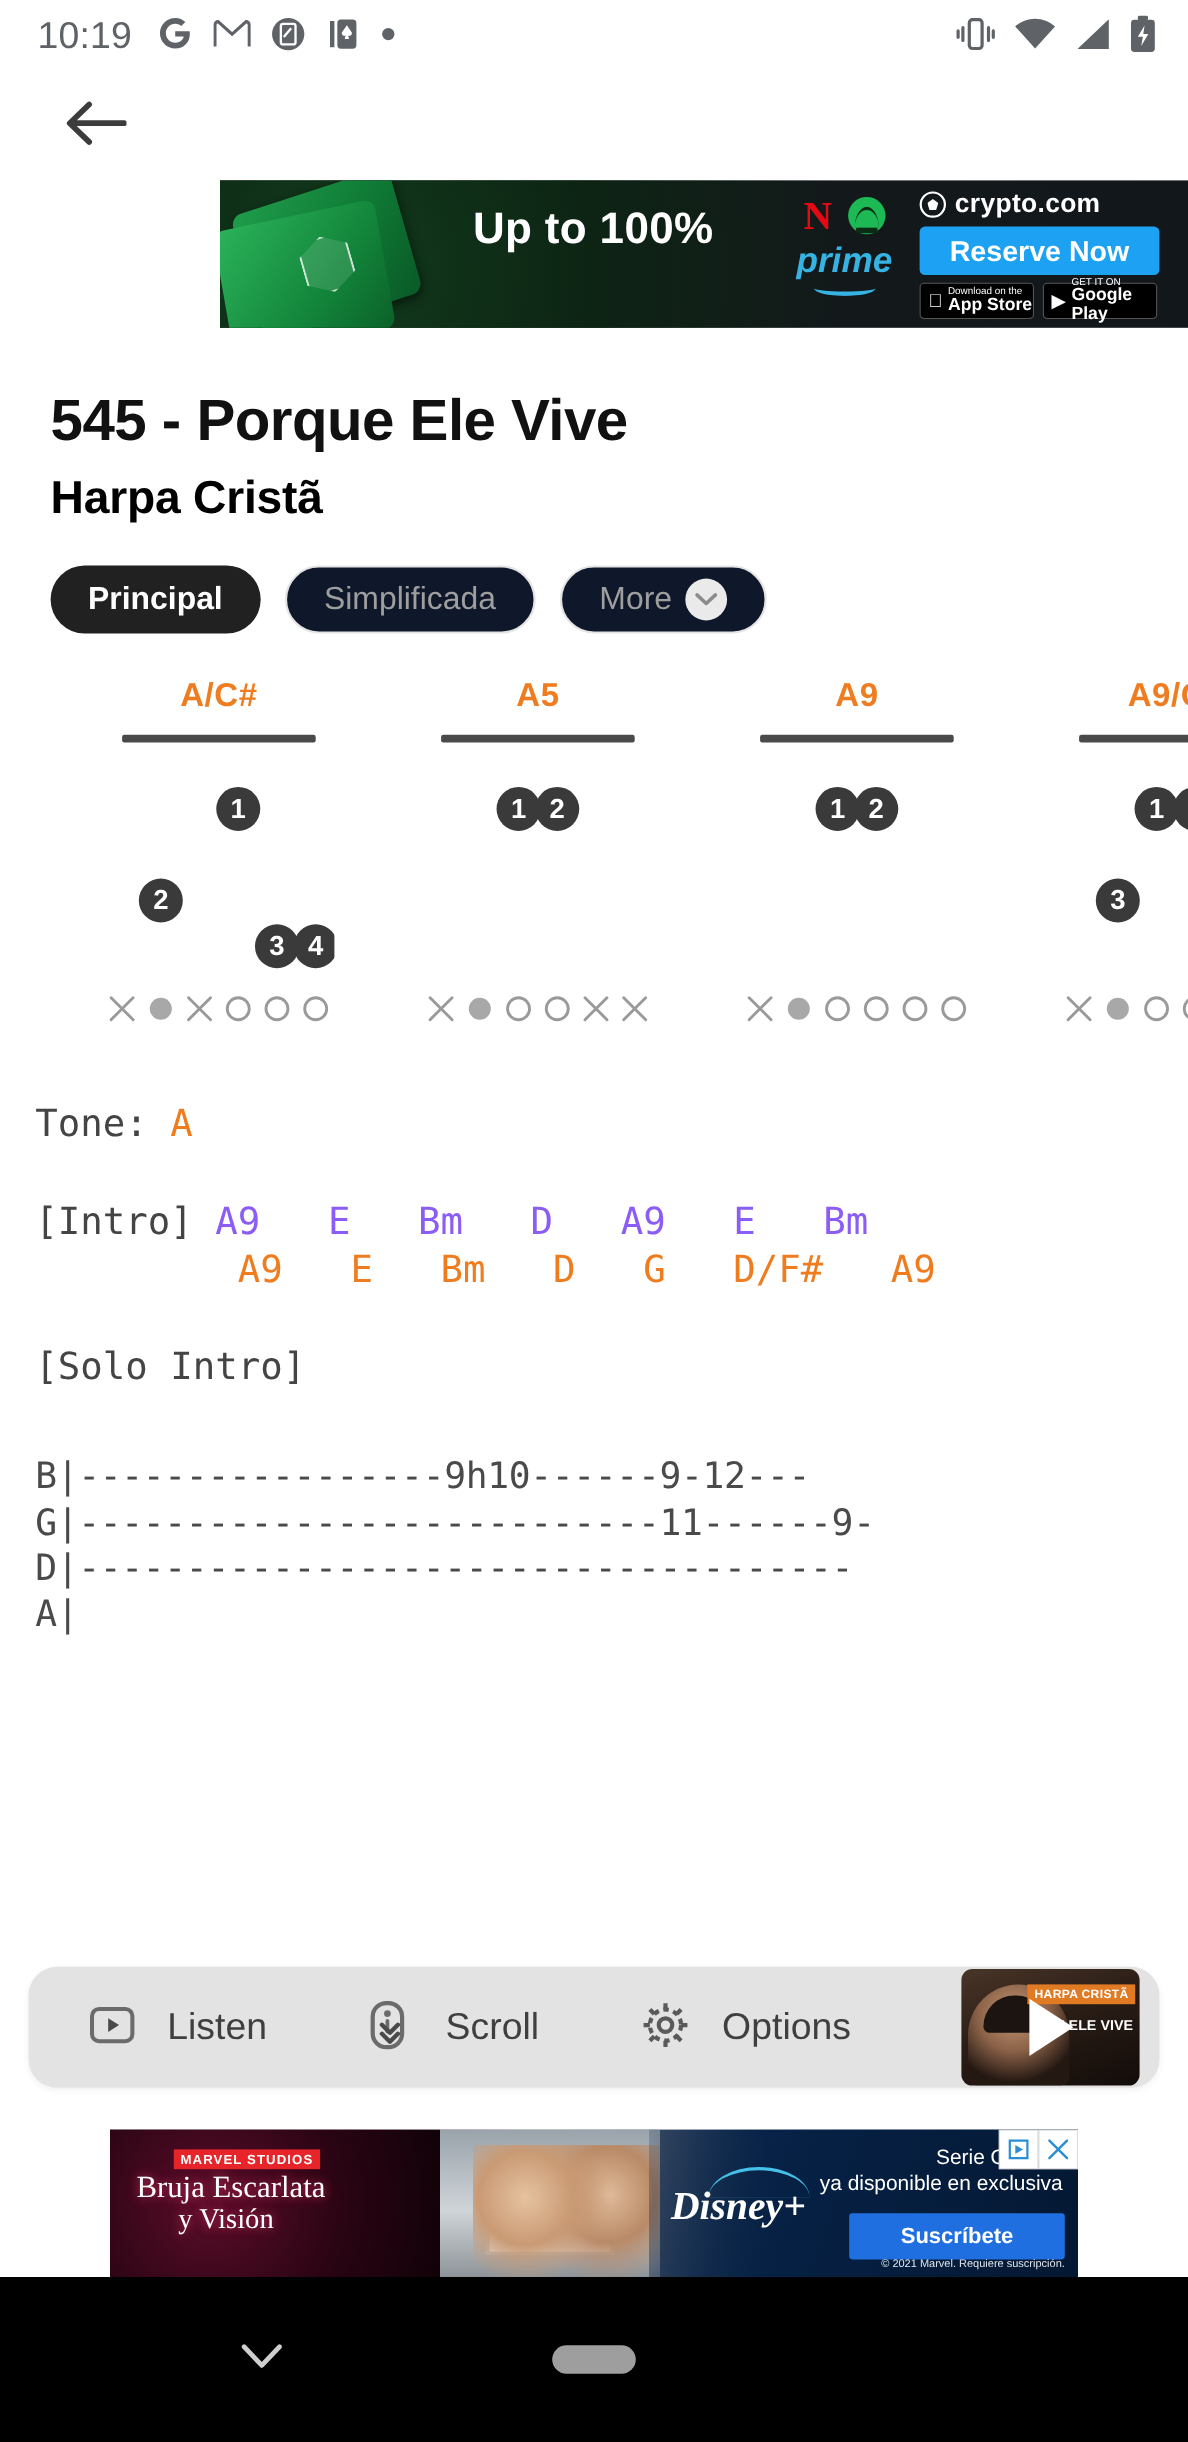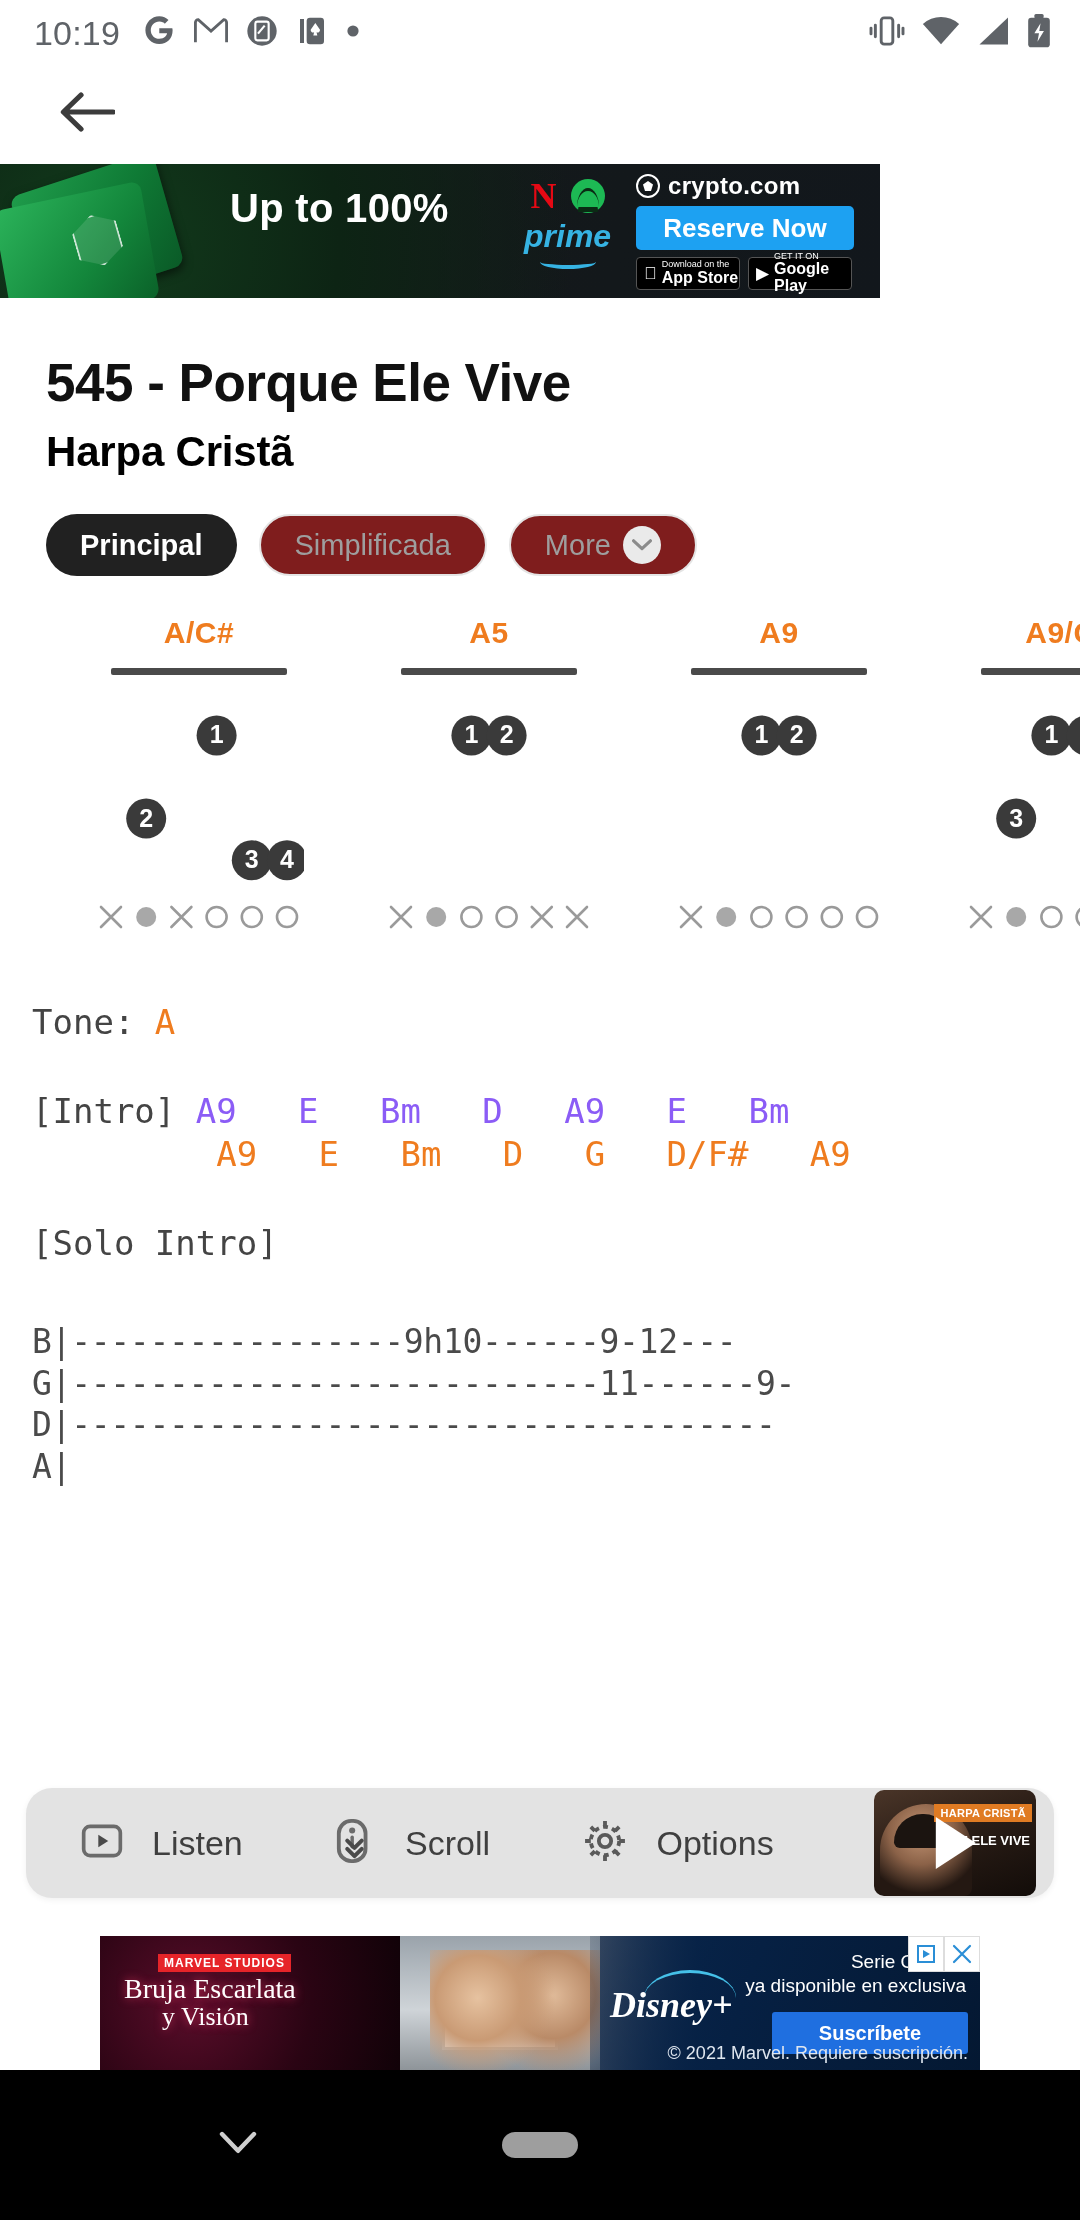--- a/index.html
+++ b/index.html
@@ -25,21 +25,21 @@
   .sb-left-icons{ display:flex; align-items:center; gap:18px; margin-left:22px; }
   .sb-spacer{ flex:1; }
   .sb-right-icons{ display:flex; align-items:center; gap:16px; }
   .sb-ic{ display:block; }
 
   
   .topbar{ height:92px; display:flex; align-items:center; padding-left:52px; }
   .back-btn{ width:70px; height:70px; display:flex; align-items:center; justify-content:center; cursor:pointer; }
 
   
-  .ad-top-wrap{ display:flex; justify-content:flex-start; margin-top:6px; }
+  .ad-top-wrap{ display:flex; justify-content:flex-end; margin-top:6px; }
   .ad-top{
     width:880px; height:134px;
     background:
       radial-gradient(circle at 12% 60%, #123c1c 0%, #0d2414 30%, rgba(0,0,0,0) 60%),
       linear-gradient(100deg,#101512 0%,#14191a 40%,#12171c 100%);
     position:relative; overflow:hidden;
     display:flex; align-items:center;
   }
   .ad-card{
     position:absolute; left:22px; top:8px; width:150px; height:118px;
@@ -101,21 +101,21 @@
     margin:16px 46px 0 46px; font-size:42px; font-weight:700; letter-spacing:-.2px;
   }
 
   
   .tabs{ display:flex; gap:22px; margin:38px 0 0 46px; align-items:center; }
   .tab{
     height:62px; border-radius:31px; display:flex; align-items:center; justify-content:center;
     padding:0 34px; font-size:29px; cursor:pointer; white-space:nowrap;
   }
   .tab.active{ background:#212121; color:#ffffff; font-weight:700; }
-  .tab.inactive{ background:#7f1d1d; color:#9e9e9e; border:2px solid #e4e4e4; }
+  .tab.inactive{ background:#0f172a; color:#9e9e9e; border:2px solid #e4e4e4; }
   .tab .chev-pill{
     width:38px; height:38px; border-radius:50%; background:#eaeaea;
     display:inline-flex; align-items:center; justify-content:center; margin-left:12px;
   }
 
   
   .chords{
     display:flex; margin-top:40px; padding-left:62px; gap:16px;
     overflow:hidden; width:1080px;
   }
@@ -222,21 +222,21 @@
     border-top:3px solid #45c0e8; border-radius:50%/100% 100% 0 0;
   }
   .ab-copy{ position:absolute; right:14px; top:14px; width:250px; text-align:right; color:#fff; }
   .ab-copy .c1{ font-size:19px; line-height:1.25; }
   .ab-copy .c2{ font-size:19px; line-height:1.25; }
   .sub-btn{
     position:absolute; right:12px; top:76px; width:196px; height:42px; background:#1f6fe0;
     display:flex; align-items:center; justify-content:center; color:#fff; font-size:20px; font-weight:700;
     border-radius:3px;
   }
-  .ab-legal{ position:absolute; right:12px; bottom:6px; color:#dfe6ef; font-size:18px; }
+  .ab-legal{ position:absolute; right:12px; bottom:6px; color:#dfe6ef; font-size:10px; }
   .ad-controls{ position:absolute; right:0; top:0; display:flex; }
   .ad-ctrl{
     width:36px; height:36px; background:#fff; display:flex; align-items:center; justify-content:center;
     border:1px solid #ddd; cursor:pointer;
   }
 
   
   .navbar{
     position:absolute; left:0; bottom:0; width:1080px; height:150px; background:#000000;
     display:flex; align-items:center;

